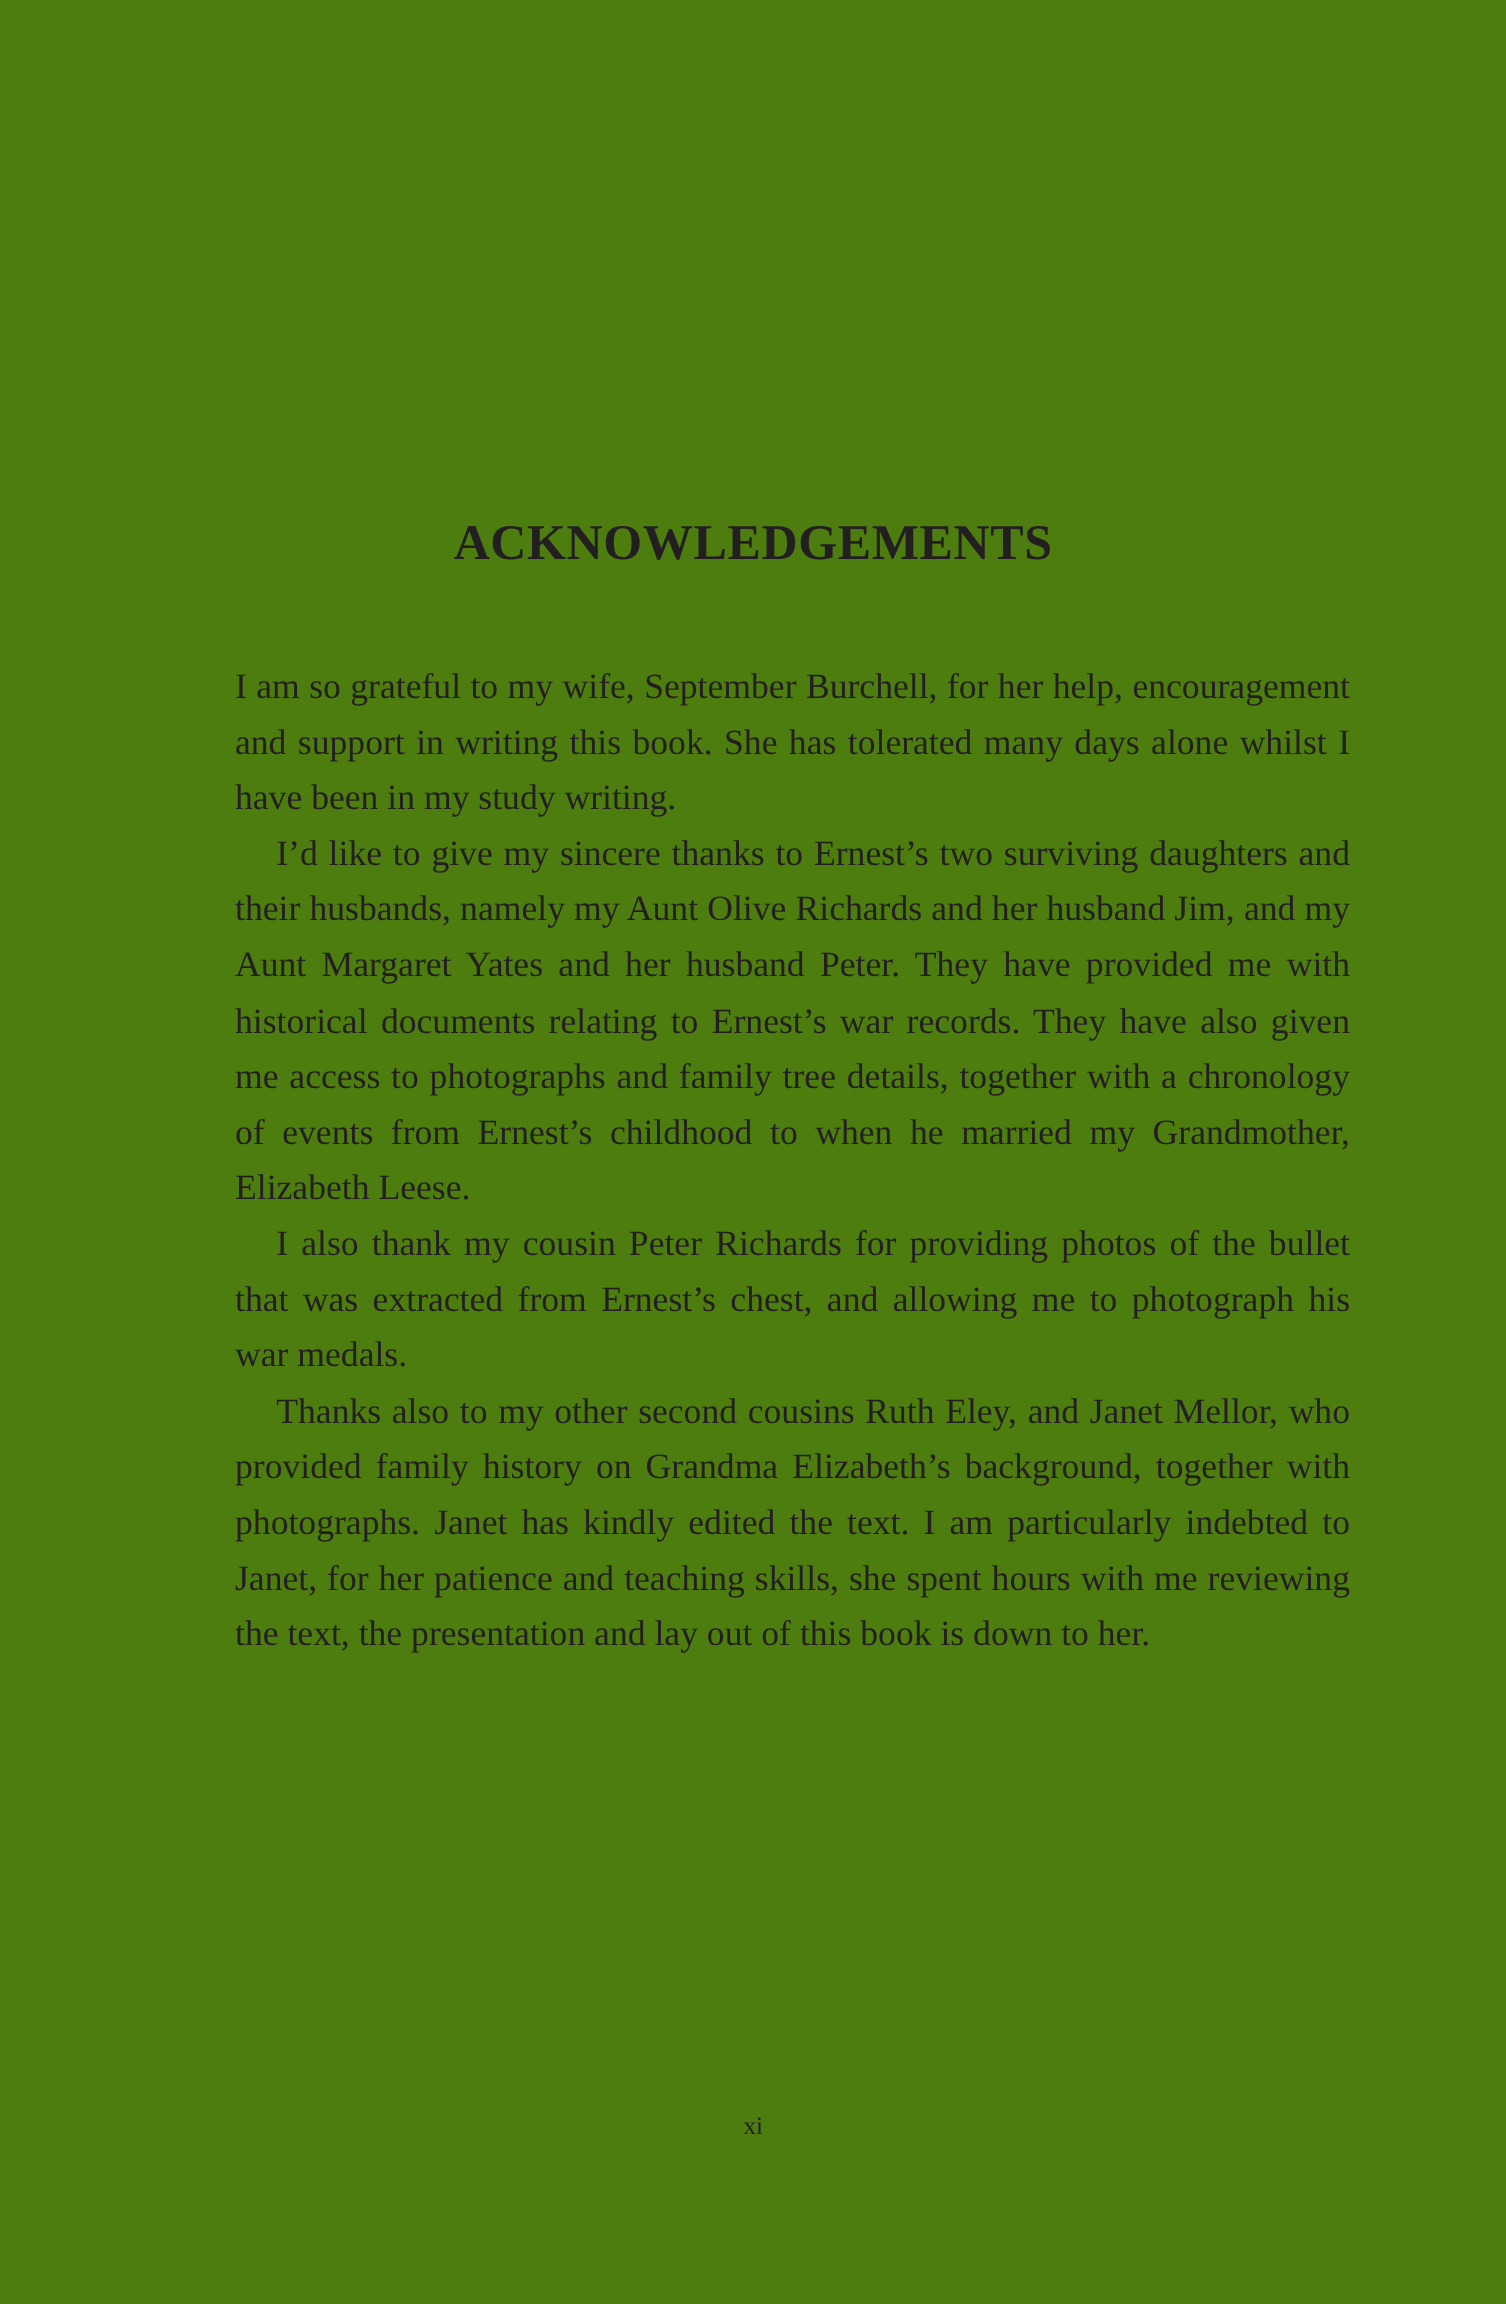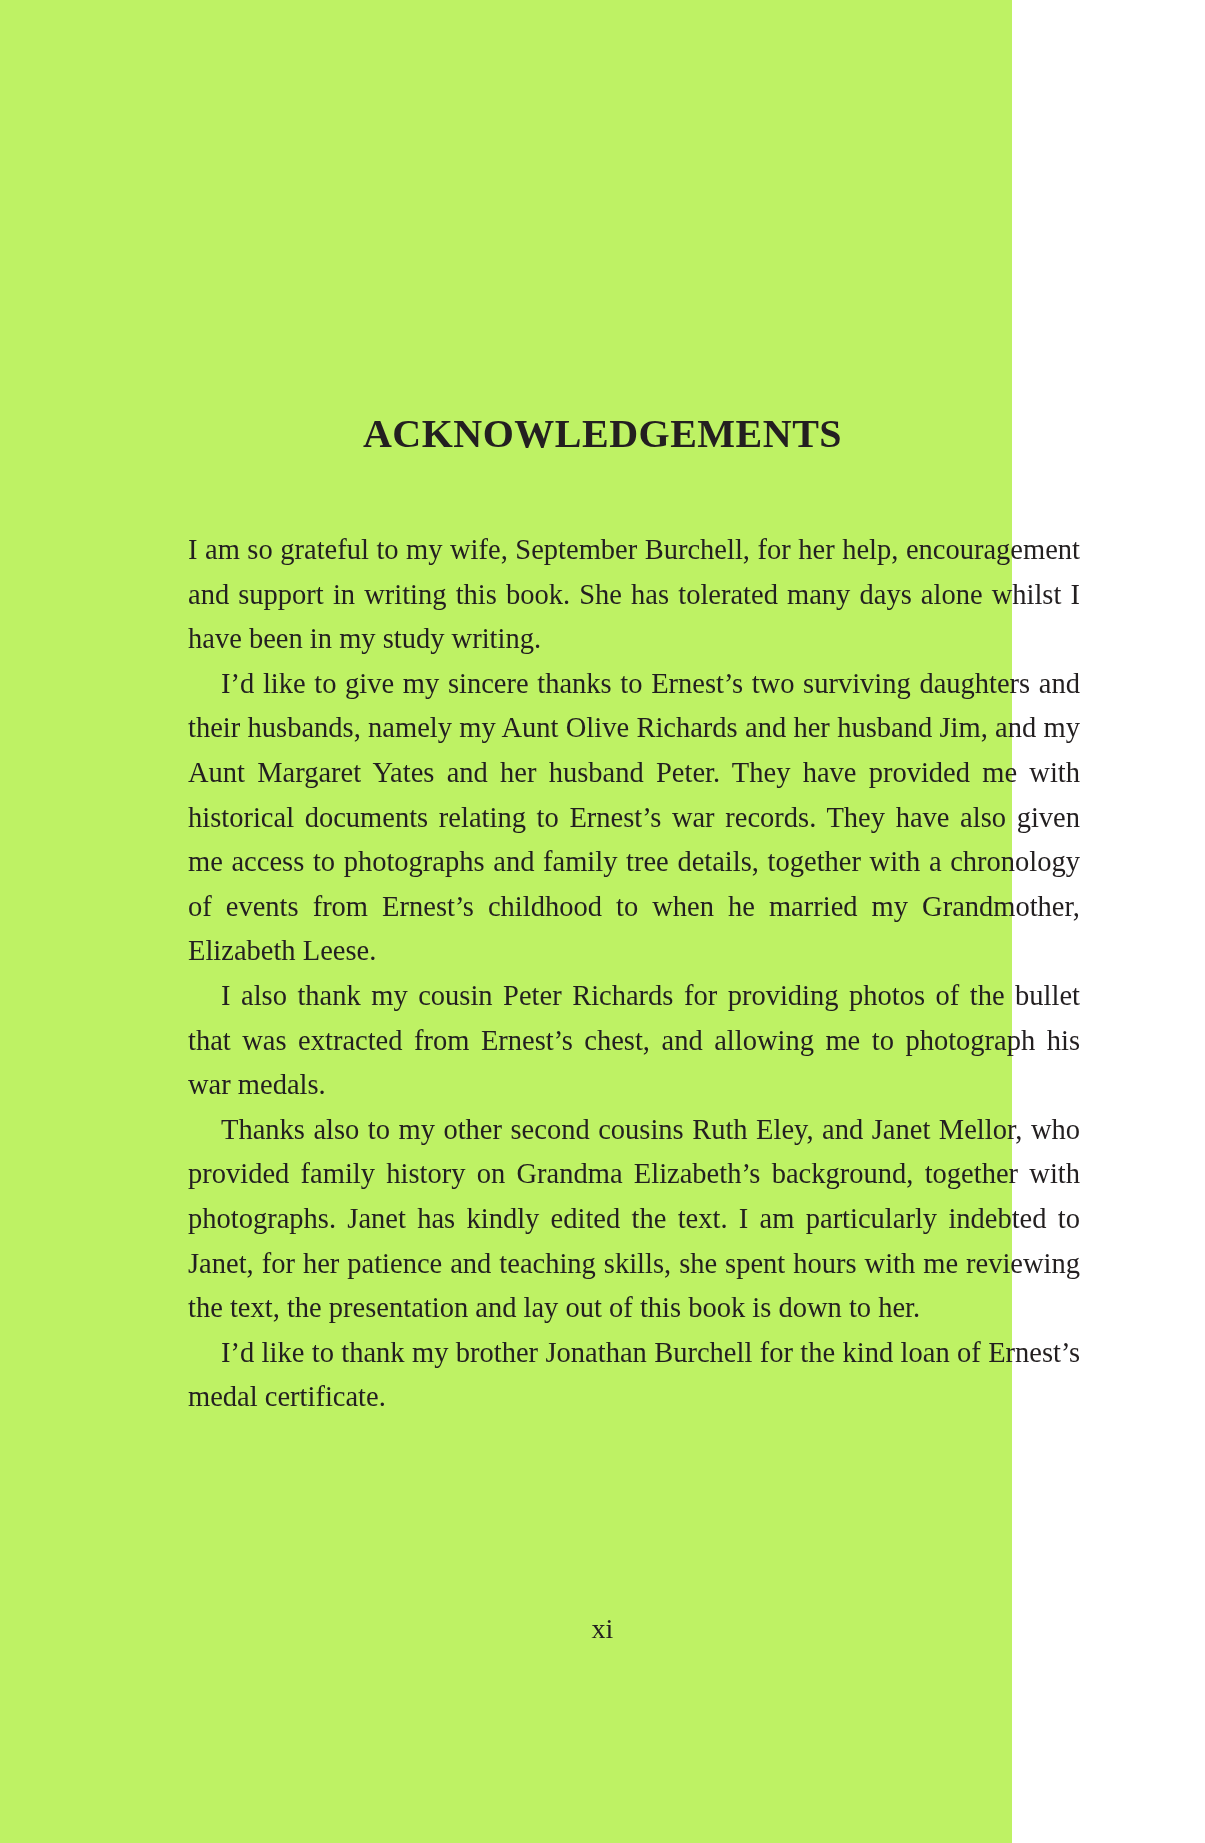--- a/index.html
+++ b/index.html
@@ -12,23 +12,23 @@
       height: 1843px;
       position: relative;
       overflow: hidden;
       font-family: "Liberation Serif", "DejaVu Serif", serif;
       color: #231f20;
     }
     .page {
       position: absolute;
       left: 0;
       top: 0;
-      width: 1012px;
+      width: 1205px;
       height: 1843px;
-      background: #bef264;
+      background: #4d7c0f;
     }
     .heading {
       position: absolute;
       left: 0;
       width: 1205px;
       top: 410px;
       text-align: center;
       font-weight: bold;
       font-size: 40px;
       letter-spacing: 0.5px;
@@ -49,34 +49,33 @@
       margin: 0;
       text-indent: 33px;
     }
     .body-text p.first {
       text-indent: 0;
     }
     .folio {
       position: absolute;
       left: 0;
       width: 1205px;
-      top: 1612px;
+      top: 1684px;
       text-align: center;
-      font-size: 28px;
+      font-size: 20px;
       line-height: 34px;
     }
   </style>
 </head>
 <body>
 
 <div class="page">
   <h1 class="heading">ACKNOWLEDGEMENTS</h1>
 
   <div class="body-text">
     <p class="first">I am so grateful to my wife, September Burchell, for her help, encouragement and support in writing this book. She has tolerated many days alone whilst I have been in my study writing.</p>
     <p>I’d like to give my sincere thanks to Ernest’s two surviving daughters and their husbands, namely my Aunt Olive Richards and her husband Jim, and my Aunt Margaret Yates and her husband Peter. They have provided me with historical documents relating to Ernest’s war records. They have also given me access to photographs and family tree details, together with a chronology of events from Ernest’s childhood to when he married my Grandmother, Elizabeth Leese.</p>
     <p>I also thank my cousin Peter Richards for providing photos of the bullet that was extracted from Ernest’s chest, and allowing me to photograph his war medals.</p>
     <p>Thanks also to my other second cousins Ruth Eley, and Janet Mellor, who provided family history on Grandma Elizabeth’s background, together with photographs. Janet has kindly edited the text. I am particularly indebted to Janet, for her patience and teaching skills, she spent hours with me reviewing the text, the presentation and lay out of this book is down to her.</p>
-    <p>I’d like to thank my brother Jonathan Burchell for the kind loan of Ernest’s medal certificate.</p>
   </div>
 
   <div class="folio">xi</div>
 </div>
 
 </body></html>

